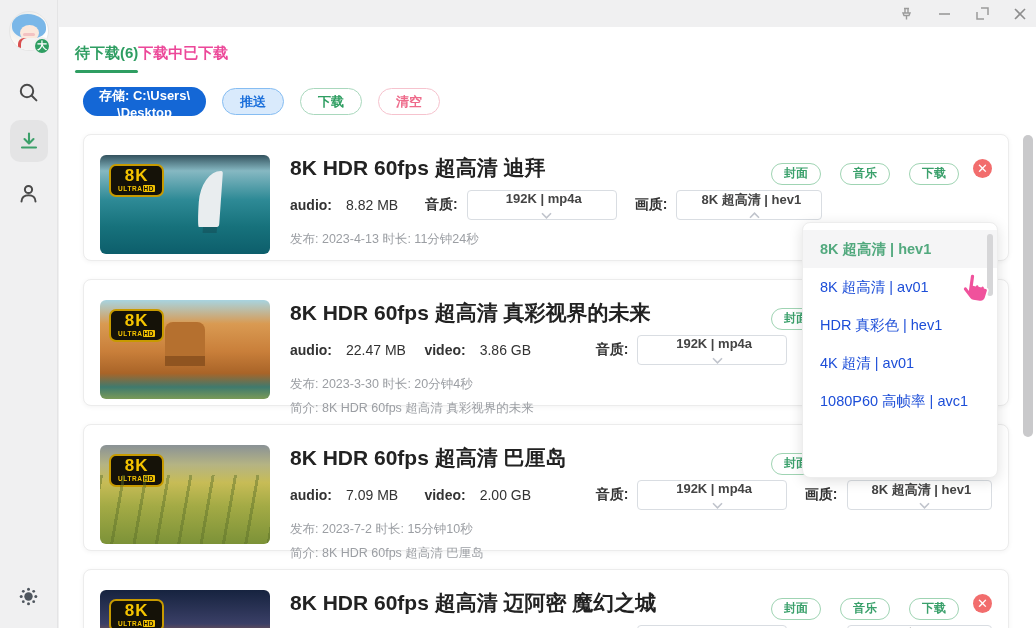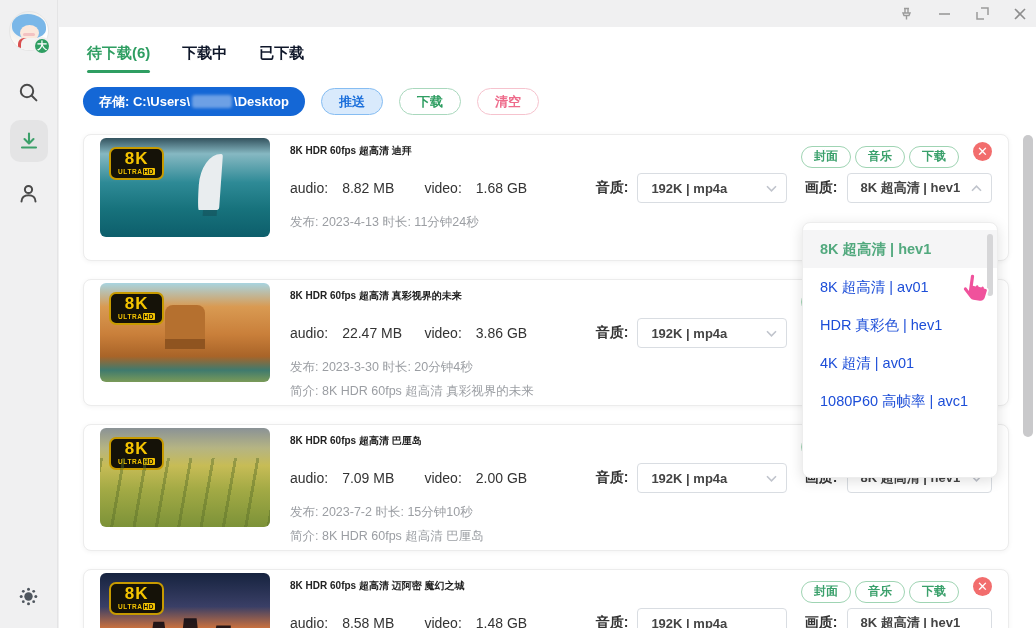--- a/index.html
+++ b/index.html
@@ -22,61 +22,61 @@
   .avatar .blush { position:absolute; left:13px; top:21px; width:12px; height:3px; background:#f3c2c2; border-radius:2px; }
   .avatar .body { position:absolute; left:8px; top:26px; width:22px; height:14px; background:#f3f3f3; border-radius:6px 6px 0 0; box-shadow:inset 3px 0 0 #d94f4f; }
   .avatar-badge { position:absolute; right:-2px; bottom:0; width:18px; height:18px; border-radius:50%; background:#2f9e62; border:2px solid #f0f0f1; color:#fff; font-size:10px; display:flex; align-items:center; justify-content:center; font-weight:bold; }
   .side-icon { position:absolute; left:50%; transform:translateX(-50%); display:flex; align-items:center; justify-content:center; cursor:pointer; }
   .side-icon.search { top:79px; width:26px; height:26px; }
   .side-icon.download-active { top:120px; width:38px; height:42px; background:#e4e4e5; border-radius:10px; }
   .side-icon.person { top:180px; width:26px; height:26px; }
   .side-icon.gear { top:585px; width:22px; height:22px; }
   
   .main { position:absolute; left:59px; top:27px; width:977px; height:601px; background:#ffffff; overflow:hidden; }
-  .tabs { display:flex; gap:32px; margin:17px 0 0 28px; }
-  .tab { font-size:15px; font-weight:700; color:#0f172a; padding-bottom:10px; cursor:pointer; position:relative; }
+  .tabs { display:flex; margin:17px 0 0 16px; }
+  .tab { font-size:15px; font-weight:700; color:#ec4899; padding-bottom:10px; cursor:pointer; position:relative; }
   .tab.active { color:#2f9e62; }
   .tab.active::after { content:""; position:absolute; left:0; right:0; bottom:0; height:3px; border-radius:2px; background:#2f9e62; }
   .toolbar { display:flex; align-items:center; gap:16px; margin:14px 0 0 24px; }
-  .storage-pill { height:29px; border-radius:15px; background:#1467d6; color:#fff; font-size:13px; font-weight:700; display:flex; align-items:center; padding:0 16px; cursor:pointer; }
+  .storage-pill { height:29px; border-radius:15px; background:#1467d6; color:#fff; font-size:13px; font-weight:700; display:flex; align-items:center; padding:0 16px; cursor:pointer;flex-direction:column; }
   .storage-pill .redacted { display:inline-block; width:40px; height:13px; margin:0 2px; border-radius:3px; background:rgba(255,255,255,.38); filter:blur(1.5px); }
   .pill-btn { height:27px; min-width:60px; padding:0 17px; border-radius:15px; font-size:13px; font-weight:700; display:flex; align-items:center; justify-content:center; cursor:pointer; background:#fff; }
   .pill-btn.push { color:#1b6fdb; background:#d9eafc; border:1px solid #86bdf2; }
   .pill-btn.dl { color:#2f9e62; border:1px solid #a9d8bd; }
   .pill-btn.clear { color:#ee6b8b; border:1px solid #f6c3ce; }
   
   .cards { margin:18px 0 0 24px; width:926px; display:flex; flex-direction:column; gap:18px; }
-  .card { width:926px; height:127px; background:#fff; border:1px solid #ececec; border-radius:8px; box-shadow:0 1px 5px rgba(0,0,0,.05); padding:3px 16px; display:flex; flex-shrink:0; }
+  .card { width:926px; height:127px; background:#fff; border:1px solid #ececec; border-radius:8px; box-shadow:0 1px 5px rgba(0,0,0,.05); padding:20px 16px; display:flex; flex-shrink:0; }
   .thumb { width:170px; height:99px; border-radius:6px; position:relative; overflow:hidden; flex-shrink:0; }
   .thumb-0 { background:linear-gradient(180deg,#33525e 0%,#86b8c2 16%,#2e8a96 45%,#17727c 72%,#0d5e6b 100%); }
   .thumb-0::after { content:""; position:absolute; left:58%; top:16%; width:22px; height:56px; background:#e9edef; border-radius:90% 8% 8% 8% / 55% 5% 5% 45%; transform:skewX(-4deg); box-shadow:2px 10px 0 -4px rgba(20,60,70,.35); }
   .thumb-1 { background:linear-gradient(180deg,#a8d4e0 0%,#d99a52 24%,#c97f3a 52%,#a96428 74%,#3f7a6e 88%,#7a9a58 100%); }
   .thumb-1::after { content:""; position:absolute; left:38%; top:22%; width:40px; height:44px; background:#b5702f; border-radius:8px 8px 0 0; box-shadow:inset 0 -14px 0 -4px #8f5420; }
   .thumb-2 { background:linear-gradient(180deg,#8a9296 0%,#b5b483 20%,#c7bc56 38%,#a3aa45 62%,#7c9238 100%); }
   .thumb-2::after { content:""; position:absolute; inset:30% 0 0 0; background:repeating-linear-gradient(100deg, rgba(90,110,40,.45) 0 3px, transparent 3px 22px); }
   .thumb-3 { background:linear-gradient(180deg,#16233f 0%,#3a3f66 34%,#d9763a 58%,#e89a4a 68%,#2a2430 76%,#171320 100%); }
   .thumb-3::after { content:""; position:absolute; left:24%; bottom:18%; width:90px; height:36px; background:rgba(10,8,16,.85); clip-path:polygon(0 100%,0 45%,12% 45%,14% 10%,26% 10%,28% 45%,46% 45%,48% 0,62% 0,64% 45%,82% 45%,84% 20%,100% 20%,100% 100%); }
   .badge8k { position:absolute; left:9px; top:9px; background:#151208; border:2px solid #c79a00; border-radius:7px; padding:1px 7px 2px; text-align:center; }
   .badge8k .b8k-top { color:#f5c400; font-weight:800; font-size:17px; line-height:18px; letter-spacing:1px; }
   .badge8k .b8k-bot { font-size:6.5px; line-height:8px; color:#f5c400; font-weight:800; letter-spacing:.6px; }
   .badge8k .b8k-bot .hd { background:#f5c400; color:#151208; padding:0 1px; border-radius:1px; }
   .card-body { flex:1; margin-left:20px; min-width:0; }
   .card-row1 { display:flex; align-items:center; height:24px; margin-top:1px; }
-  .card-title { font-size:10px; font-weight:700; color:#222; flex:1; white-space:nowrap; }
-  .tag-group { display:flex; gap:4px; margin-right:14px;margin-top:11px; }
+  .card-title { font-size:21px; font-weight:700; color:#222; flex:1; white-space:nowrap; }
+  .tag-group { display:flex; gap:19px; margin-right:14px;margin-top:11px; }
   .tag { height:22px; padding:0 12px; border:1px solid #9fd4b3; border-radius:12px; color:#3aa06b; font-size:12px; font-weight:700; display:flex; align-items:center; background:#fff; cursor:pointer; }
   .close-btn { width:19px; height:19px; border-radius:50%; background:#f26d6d; color:#fff; font-size:13px; font-weight:700; display:flex; align-items:center; justify-content:center; cursor:pointer; line-height:1; }
   .card-row2 { display:flex; align-items:center; margin-top:10px; height:30px; }
   .kv { font-size:14px; white-space:nowrap; }
-  .kv .k { font-weight:400; color:#333; }
+  .kv .k { font-weight:700; color:#333; }
   .kv .v { color:#333; margin-left:14px; }
   .kv.audio { width:135px; }
   .kv.video { width:172px; }
   .sel-label { font-size:14px; font-weight:700; color:#333; margin-right:9px; white-space:nowrap; }
-  .select { height:30px; border:1px solid #d9dde2; border-radius:4px; background:#fff; display:flex; align-items:center; padding:0 9px 0 13px; font-size:13px; font-weight:700; color:#444; cursor:pointer; white-space:nowrap; }
+  .select { height:30px; border:1px solid #d9dde2; border-radius:4px; background:#fff; display:flex; align-items:center; padding:0 9px 0 13px; font-size:13px; font-weight:700; color:#444; cursor:pointer; white-space:nowrap;flex-direction:column; }
   .select .sel-text { flex:1; }
   .select.aq { width:150px; margin-right:18px; }
   .select.vq { width:146px; }
   .select svg { flex-shrink:0; margin-left:6px; }
   .card-meta { font-size:12.5px; color:#9b9ea3; margin-top:11px; white-space:nowrap; }
   .card-meta + .card-meta { margin-top:7px; }
   
   .dropdown { position:absolute; left:802px; top:222px; width:196px; height:256px; background:#fff; border:1px solid #ededed; border-radius:8px; box-shadow:0 3px 14px rgba(0,0,0,.13); z-index:30; overflow:hidden; padding-top:7px; }
   .dropdown::before { content:""; position:absolute; left:92px; top:-5px; width:9px; height:9px; background:#fff; transform:rotate(45deg); box-shadow:-1px -1px 1px rgba(0,0,0,.05); }
   .dd-item { height:38px; line-height:38px; padding-left:17px; font-size:14.5px; font-weight:500; color:#1d4ed8; cursor:pointer; white-space:nowrap; }
@@ -192,21 +192,20 @@
           <div class="card-title">8K HDR 60fps 超高清 迪拜</div>
           <div class="tag-group">
             <div class="tag">封面</div>
             <div class="tag">音乐</div>
             <div class="tag">下载</div>
           </div>
           <div class="close-btn">✕</div>
         </div>
         <div class="card-row2">
           <div class="kv audio"><span class="k">audio:</span><span class="v">8.82 MB</span></div>
-          <div class="kv video"><span class="k">video:</span><span class="v">1.68 GB</span></div>
           <span class="sel-label">音质:</span>
           <div class="select aq">
             <span class="sel-text">192K | mp4a</span>
             <svg width="11" height="7" viewBox="0 0 11 7" fill="none" stroke="#c0c4cc" stroke-width="1.6">
                 <path d="M1 1.2 L5.5 5.8 L10 1.2"></path>
               </svg>
           </div>
           <span class="sel-label">画质:</span>
           <div class="select vq">
             <span class="sel-text">8K 超高清 | hev1</span>

